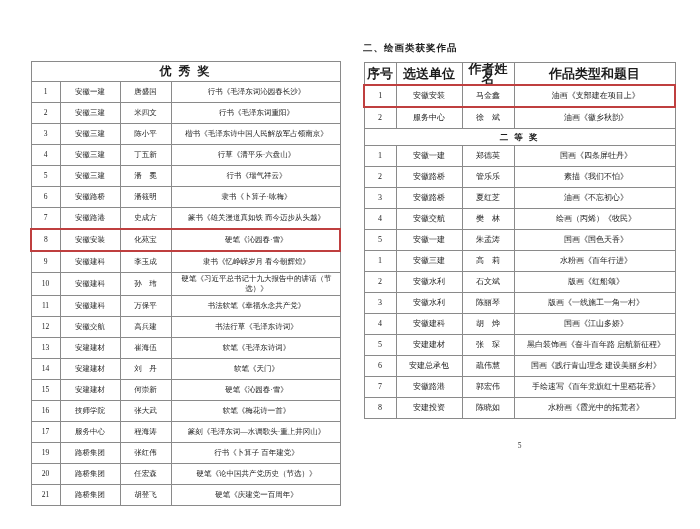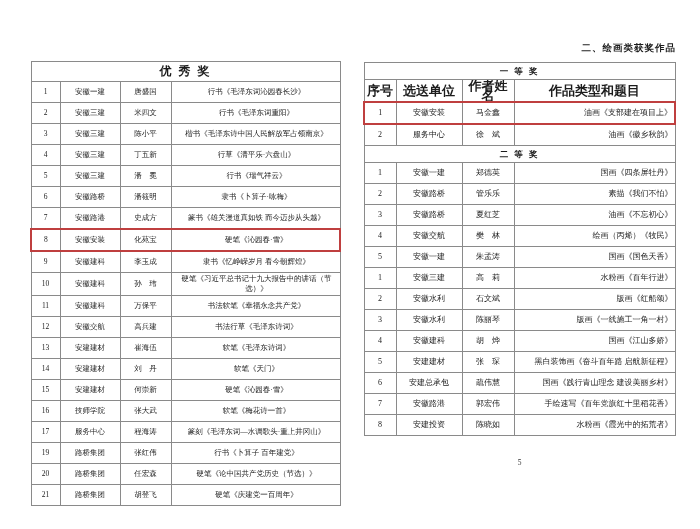--- a/index.html
+++ b/index.html
@@ -1,29 +1,29 @@
 <!DOCTYPE html>
 <html style="--hl: #bf3f3f;"><head>
 <meta charset="utf-8">
 <style>
   html,body{margin:0;padding:0;width:700px;height:529px;background:#ffffff;overflow:hidden;}
   body{position:relative;font-family:"Liberation Serif","DejaVu Serif",serif;color:#1c1c1c;}
   #left-page{position:absolute;left:30px;top:61px;width:311px;}
   #right-page{position:absolute;left:363px;top:42px;width:313px;}
-  .doc-title{font-weight:bold;font-size:9.5px;text-align:right;margin-bottom:7px;letter-spacing:1px;}
+  .doc-title{font-weight:bold;font-size:9.5px;text-align:left;margin-bottom:7px;letter-spacing:1px;}
   table{border-collapse:collapse;table-layout:fixed;width:100%;}
   td,th{border:1px solid #8a8a8a;text-align:center;padding:0 1px;overflow:hidden;
         font-weight:normal;vertical-align:middle;}
   th.section-title{font-weight:bold;font-size:12px;height:19px;letter-spacing:2px;}
   #left-table td{height:18px;font-size:7.5px;line-height:10px;}
   #left-table td:nth-child(4){text-align:center;padding:1px 2px 1px 4px;}
   #right-table td{height:20px;font-size:8px;line-height:10px;}
   #right-table td.section{height:16px;font-weight:bold;font-size:8.5px;letter-spacing:2px;}
   #right-table tr.colhead td{font-weight:bold;height:21px;font-size:13px;}
-  #right-table td:nth-child(4){text-align:right;padding:0 2px 0 5px;}
+  #right-table td:nth-child(4){text-align:center;padding:0 2px 0 5px;}
   #right-table tr.colhead td:nth-child(4){text-align:center;padding:0 4px;}
   tr.hl td{border-top:2px solid var(--hl,#bf3f3f);border-bottom:2px solid var(--hl,#bf3f3f);}
   tr.hl td:first-child{border-left:2px solid var(--hl,#bf3f3f);}
   tr.hl td:last-child{border-right:2px solid var(--hl,#bf3f3f);}
   .pagenum{text-align:center;font-size:7.5px;color:#333;}
   #right-page .pagenum{margin-top:22px;}
 </style>
 </head>
 <body>
 
@@ -169,23 +169,20 @@
 <div id="right-page">
   <div class="doc-title">二、绘画类获奖作品</div>
   <table id="right-table">
     <colgroup>
       <col style="width:32px">
         <col style="width:66px">
         <col style="width:52px">
         <col>
     </colgroup>
     <tbody>
-        <tr>
-          <td colspan="4" class="section">一 等 奖</td>
-        </tr>
         <tr class="colhead">
           <td>序号</td>
           <td>选送单位</td>
           <td>作者姓名</td>
           <td>作品类型和题目</td>
         </tr>
         <tr class="hl">
           <td>1</td>
           <td>安徽安装</td>
           <td>马金鑫</td>

